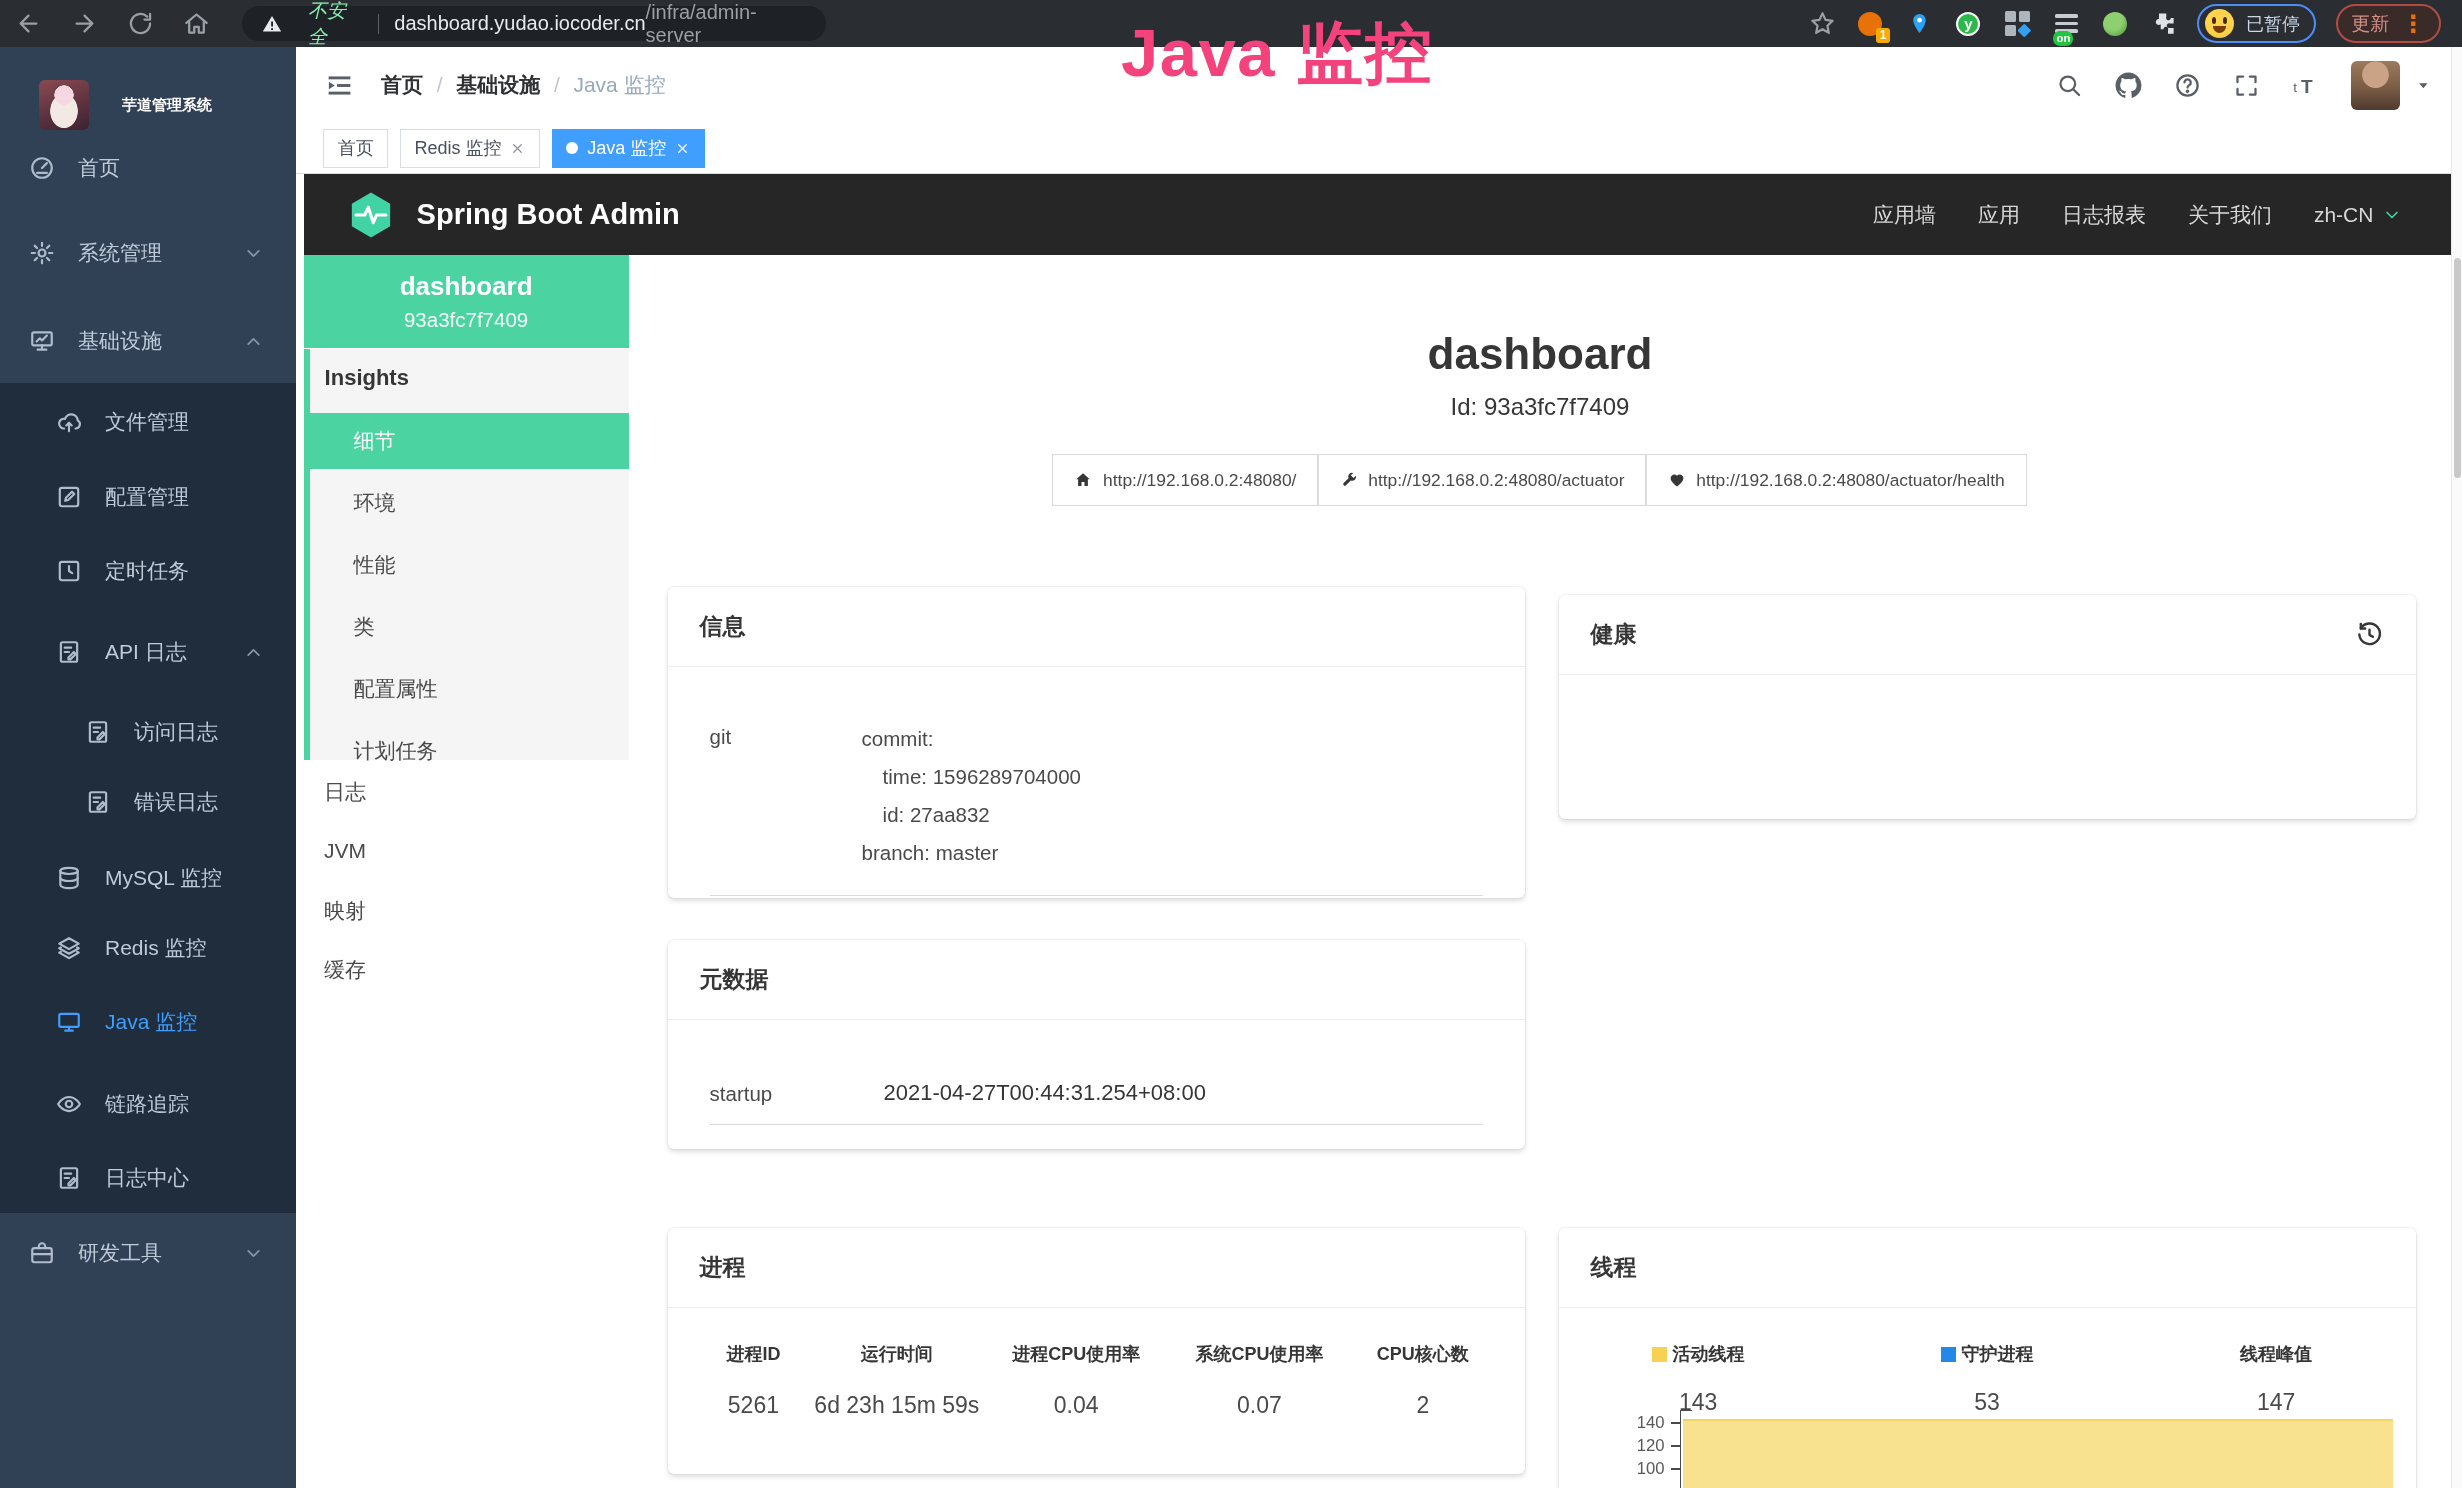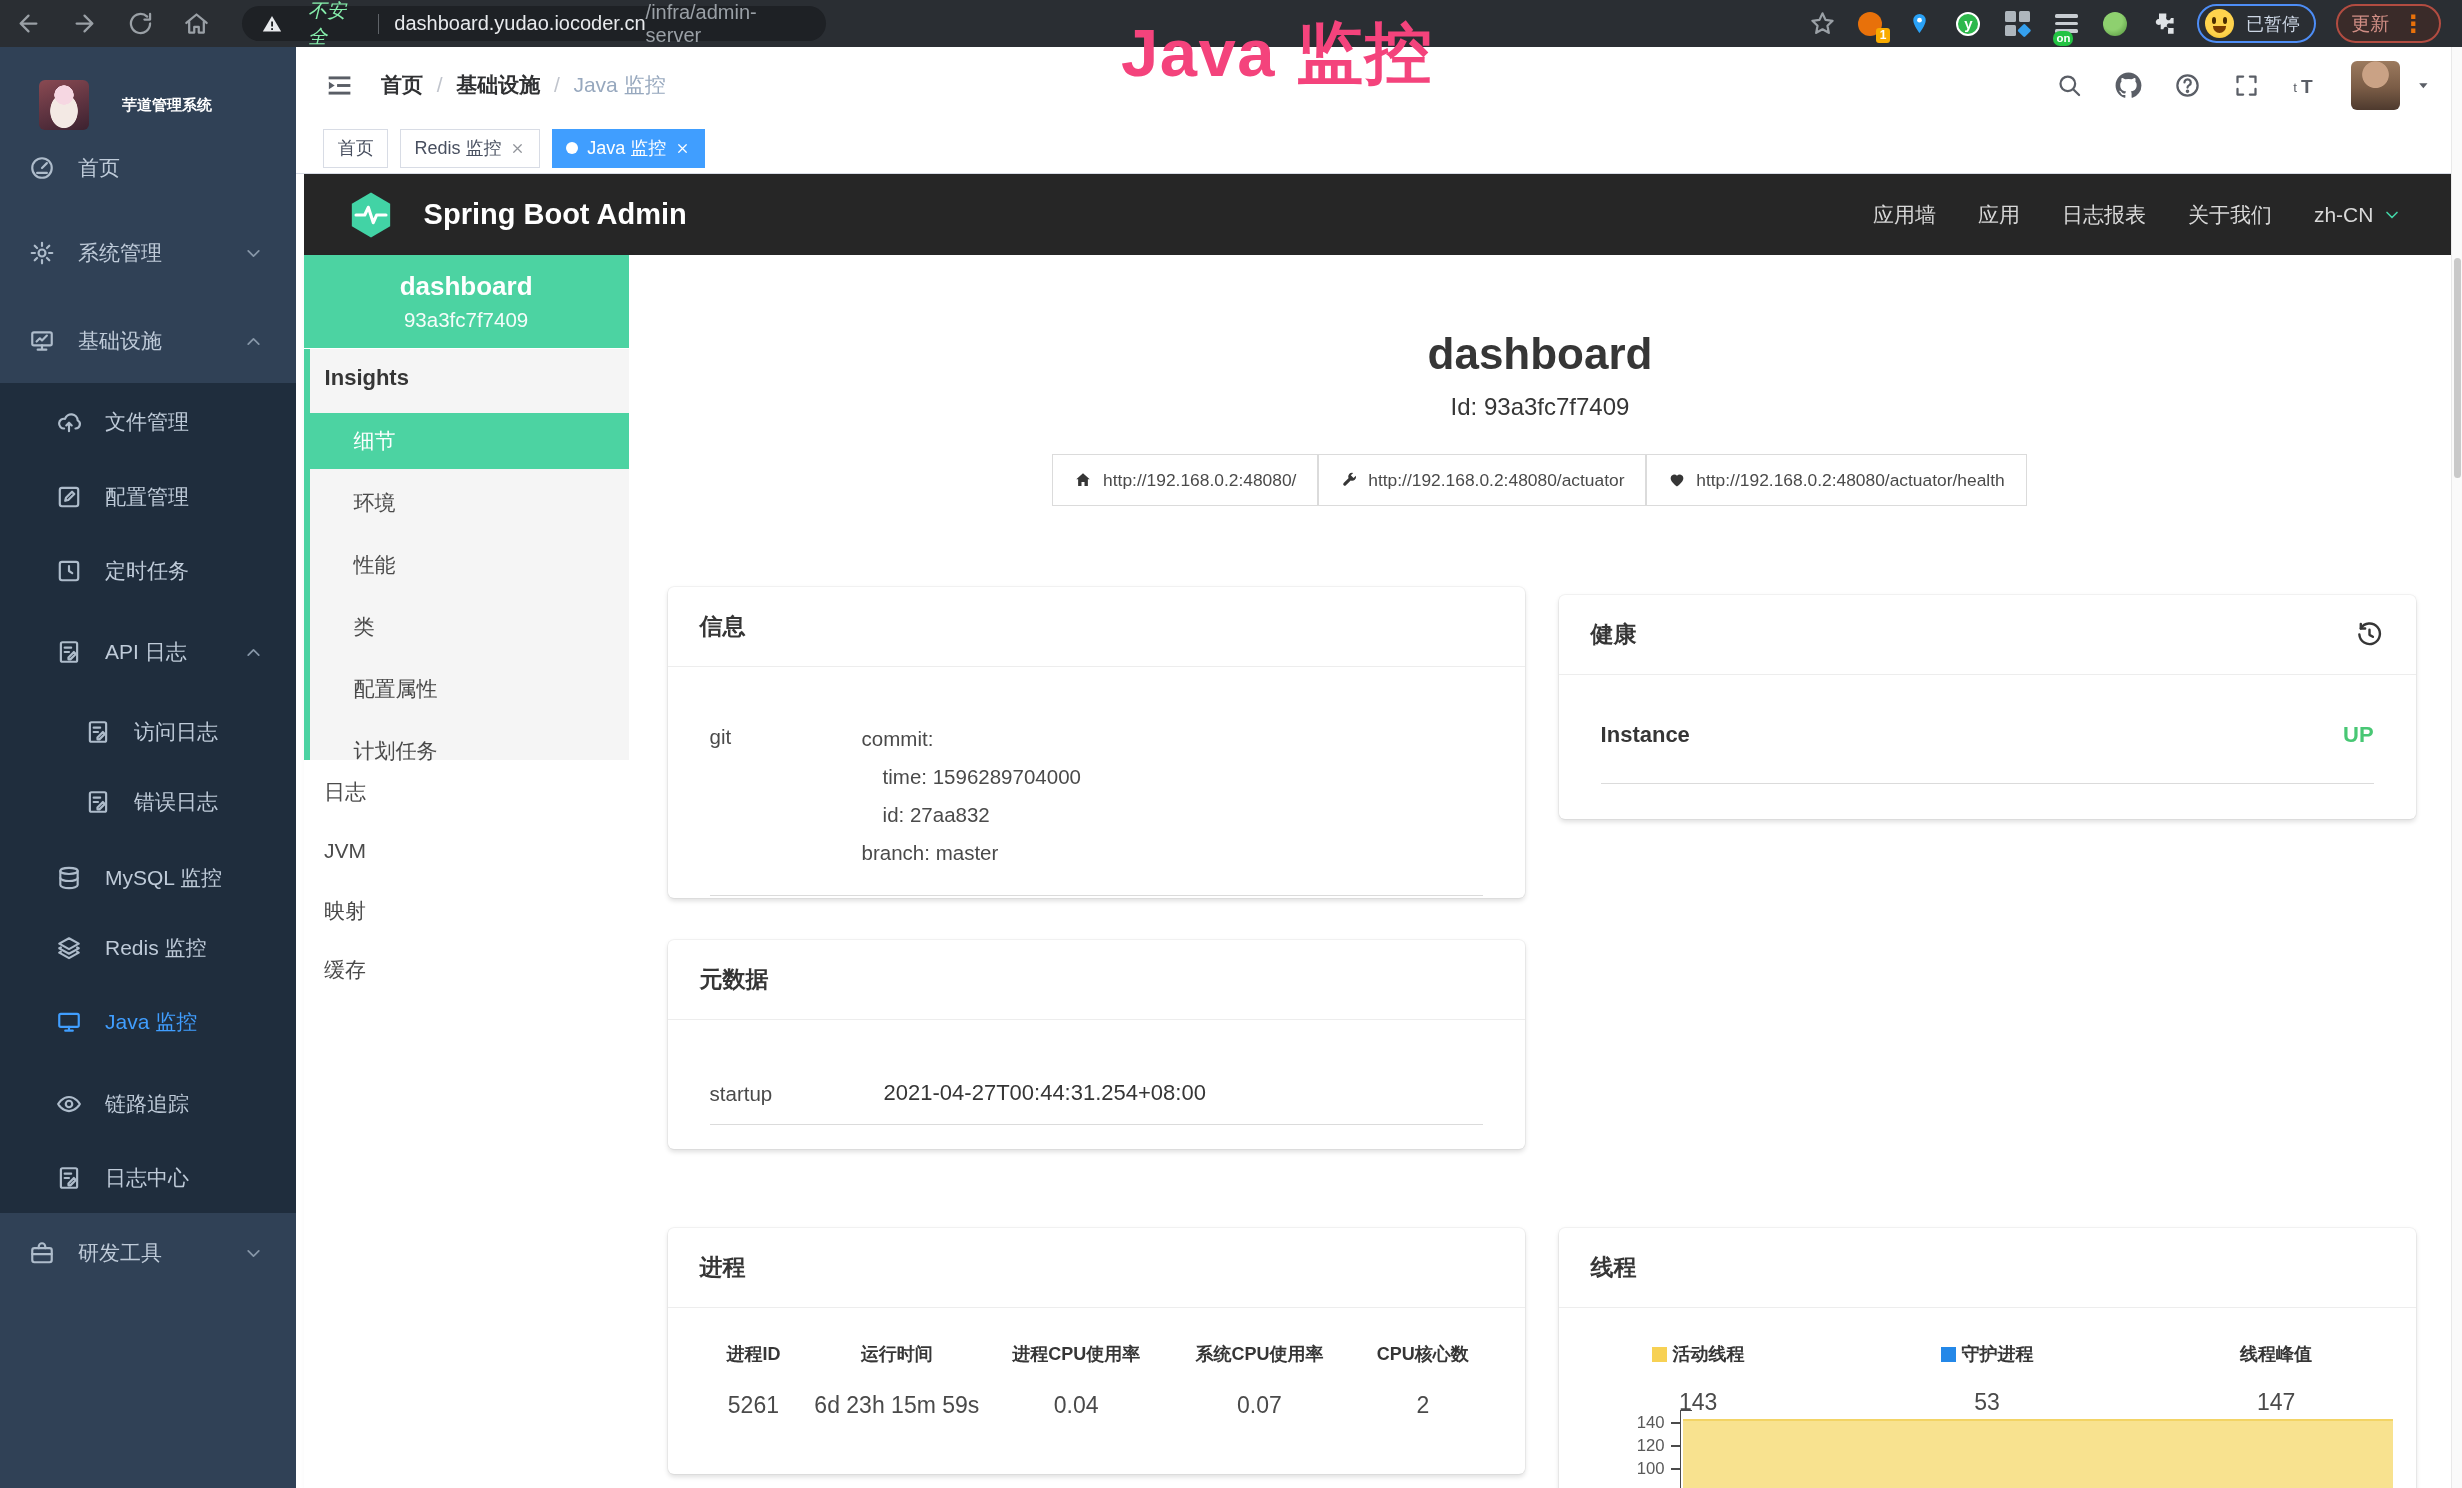--- a/index.html
+++ b/index.html
@@ -77,21 +77,21 @@
   .tag { height:39px; display:flex; align-items:center; gap:9px; padding:0 13.7px; border:0.8px solid #d8dce5; background:#fff; color:#495060; font-size:18px; cursor:pointer; }
   .tag .tx { width:15px; height:15px; color:#909399; }
   .tag.active { background:#409eff; border-color:#409eff; color:#fff; }
   .tag.active .tx { color:#fff; }
   .tagdot { width:12px; height:12px; border-radius:50%; background:#fff; }
 
   
   .sba { position:absolute; left:7.6px; top:127px; right:10.6px; bottom:0; }
   .sba-header { position:absolute; left:0; top:0; right:0; height:81px; background:#262626; display:flex; align-items:center; }
   .sba-logo { width:50px; height:50px; margin-left:42px; flex:none; }
-  .sba-title { color:#fff; font-size:29px; font-weight:700; margin-left:28px; }
+  .sba-title { color:#fff; font-size:29px; font-weight:700; margin-left:21px; }
   .sba-nav { margin-left:auto; display:flex; align-items:center; gap:42px; margin-right:49px; font-size:21px; color:#d8d8d8; }
   .sba-nav .nl { cursor:pointer; }
   .lang { display:flex; align-items:center; gap:9px; cursor:pointer; }
   .lang .chev { width:20px; height:20px; color:#42d3a5; }
   .sba-body { position:absolute; left:0; top:81px; right:0; bottom:0; background:#fff; }
 
   .sba-side { position:absolute; left:0; top:0; width:325px; bottom:0; background:#fff; box-shadow:2.3px 0 6px rgba(0,0,0,.07); }
   .app-head { position:absolute; left:0; top:0; width:325px; height:93px; background:#4cd3a2; color:#fff; display:flex; flex-direction:column; align-items:center; justify-content:center; gap:6px; }
   .app-name { font-size:26px; font-weight:700; }
   .app-id { font-size:20.5px; opacity:.95; }
@@ -596,26 +596,20 @@
           <div class="card" style="left:930px;top:340px;width:857px;height:224px">
             <div class="card-h">
               <span>健康</span>
               <span class="ico hist">
                   <svg viewBox="0 0 24 24" fill="none" stroke="currentColor" stroke-width="2" stroke-linecap="round" stroke-linejoin="round">
                     <path d="M4.8 7A8.5 8.5 0 1 1 3.6 12"></path>
                     <path d="M4.8 3.2V7h3.6"></path>
                     <path d="M12 8v4.3l2.8 1.6"></path>
                   </svg>
                 </span>
-            </div>
-            <div class="health-body">
-              <div class="hrow">
-                <span class="hk">Instance</span>
-                <span class="up" style="color: rgb(72, 199, 116);">UP</span>
-              </div>
             </div>
           </div>
 
           <div class="card" style="left:39px;top:685px;width:857px;height:209px">
             <div class="card-h">元数据</div>
             <div class="meta-body">
               <div class="kv">
                 <span class="k">startup</span>
                 <span class="meta-v">2021-04-27T00:44:31.254+08:00</span>
               </div>

